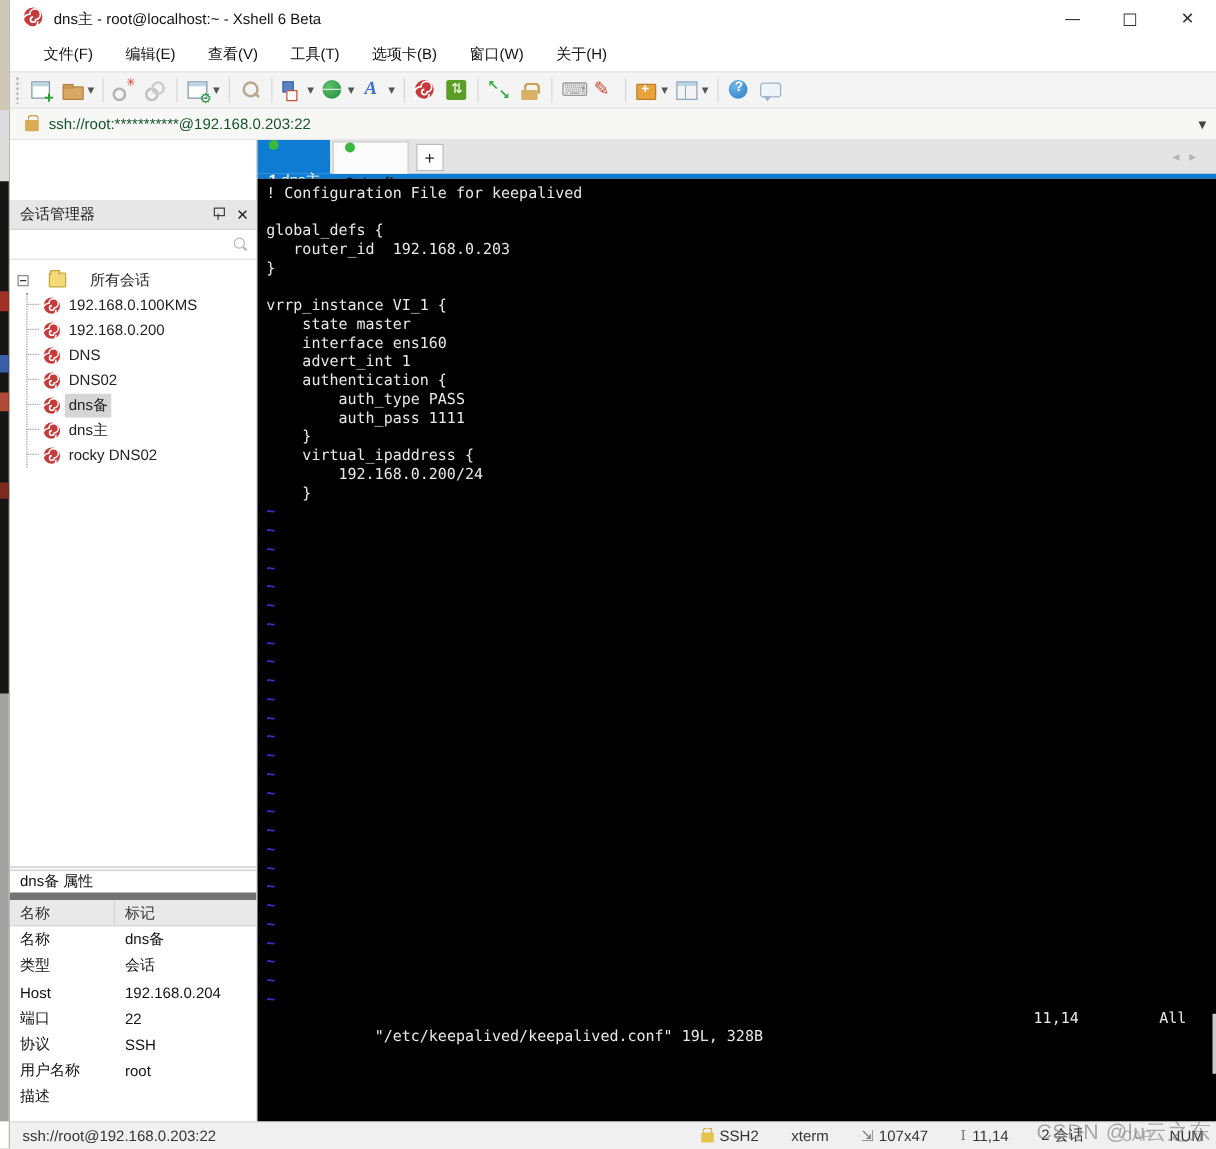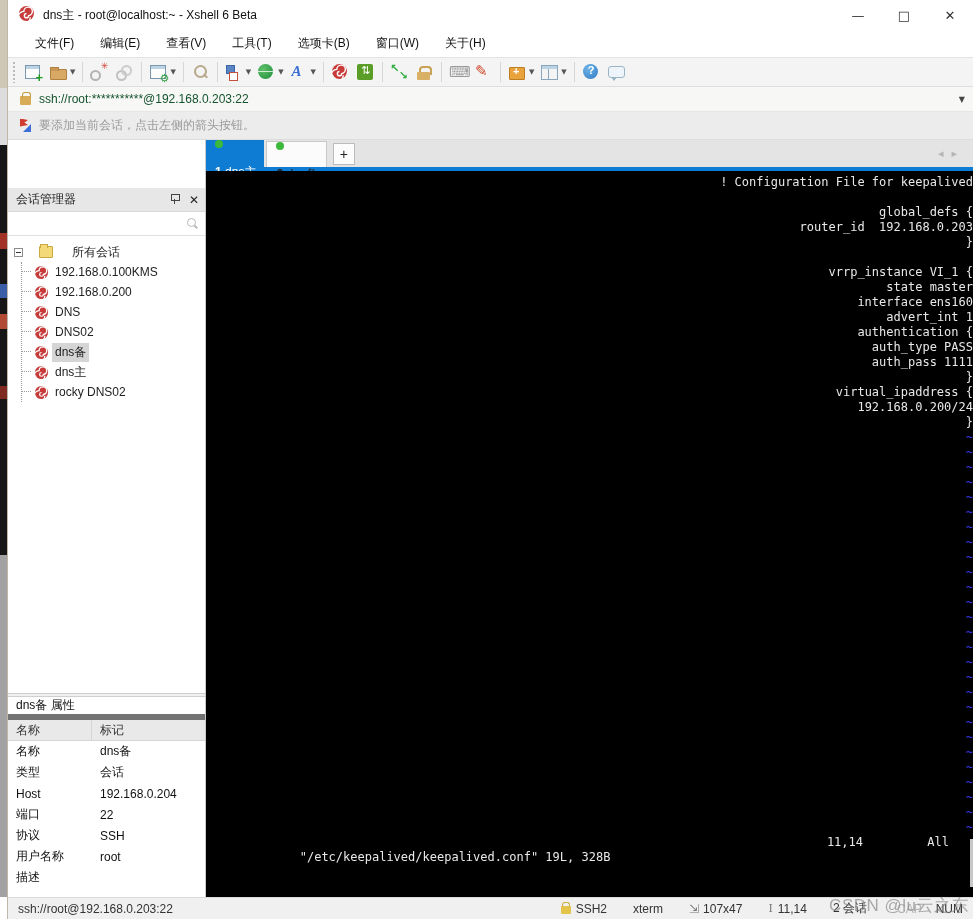--- a/index.html
+++ b/index.html
@@ -138,21 +138,21 @@
   .tab.active { background:var(--accent,#0f7cd4); color:#fff; }
   .tab.inactive { background:#fbfbfb; border:1px solid #c9c9c9; border-bottom:none; color:#222; height:26px; }
   .tab .num { text-decoration:underline; font-weight:bold; }
   .tab .close { font-size:11px; margin-left:6px; font-family:"DejaVu Sans",sans-serif; }
   .tab.active .close { color:#cfe4f6; }
   .tab.inactive .close { color:#aaa; }
   .tab-add { width:22px; height:22px; margin-left:4px; margin-bottom:2px; background:#fdfdfd; border:1px solid #bbb; display:flex; align-items:center; justify-content:center; font-size:14px; color:#222; }
   .tab-nav { position:absolute; right:8px; top:7px; color:#b5b5b5; font-size:11px; letter-spacing:8px; font-family:"DejaVu Sans",sans-serif; }
 
   .terminal { flex:1 1 auto; background:#000; position:relative; overflow:hidden; font-family:"DejaVu Sans Mono",monospace; font-size:12px; line-height:15px; color:var(--term-fg,#e8e8e8); padding:4px 0 0 7px; }
-  .term-line { white-space:pre; height:15px;text-align:right; }
+  .term-line { white-space:pre; height:15px; }
   .term-line.tilde { color:var(--tilde,#3232d6); font-weight:bold; }
   .cursor-block { background:var(--cursor,#00d400); color:#000; }
   .term-ruler { position:relative; white-space:pre; height:15px; }
   .ruler-pos { position:absolute; right:110px; top:0; }
   .ruler-scroll { position:absolute; right:24px; top:0; }
   .term-scrollthumb { position:absolute; right:0; top:0; width:3px; height:100%; }
   .term-scrollthumb .thumb { position:absolute; right:0; top:668px; width:3px; height:48px; background:#c8c8c8; }
 
   
   .statusbar { height:22px; flex:0 0 22px; background:#f0f0f0; border-top:1px solid #d9d9d9; display:flex; align-items:center; padding:0 8px 0 10px; color:#333; }
@@ -292,24 +292,20 @@
           </span>
         </span>
     </div>
 
     <div class="addressbar">
       <span class="lock-ic"></span>
       <span class="addr-text">ssh://root:***********@192.168.0.203:22</span>
       <span class="addr-dd">▼</span>
     </div>
 
-    <div class="noticebar">
-      <span class="flag-ic"></span>
-      <span class="notice-text">要添加当前会话，点击左侧的箭头按钮。</span>
-    </div>
 
     <div class="main">
 
       <div class="sidebar">
         <div class="sb-header">
           <span class="sb-title">会话管理器</span>
           <span class="sb-tools">
             <span class="pin-ic"></span>
             <span class="sb-close">✕</span>
           </span>

